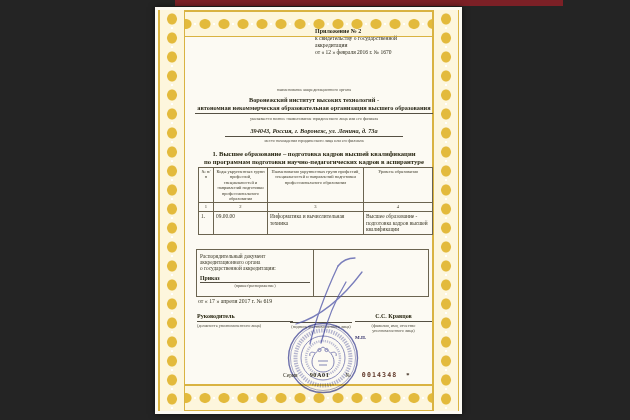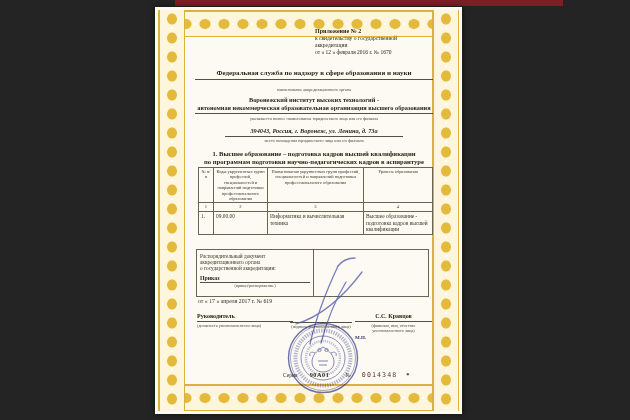--- a/index.html
+++ b/index.html
@@ -62,21 +62,21 @@
   .sig-cap{font-size:4.2px;line-height:5px;color:#4a473a;margin-top:1px;}
   .mp{left:200px;top:328px;font-size:5px;font-weight:bold;color:#33306a;}
 
   .stamp{left:130px;top:313px;width:76px;height:76px;opacity:.8;mix-blend-mode:multiply;}
   .signpx{left:125px;top:237px;width:100px;height:106px;opacity:.88;}
 
   .serial{left:128px;top:364px;display:flex;align-items:baseline;color:#2e2b1c;}
   .serial .w1{font-size:5.6px;}
   .serial .w2{font-size:6.2px;font-weight:bold;letter-spacing:.6px;margin-left:12px;}
   .serial .w3{font-size:5.6px;margin-left:16px;}
-  .serial .w4{font-family:"DejaVu Sans Mono",monospace;font-size:6.6px;font-weight:normal;letter-spacing:1.1px;color:#5d3425;margin-left:11px;}
+  .serial .w4{font-family:"DejaVu Sans Mono",monospace;font-size:6.6px;font-weight:bold;letter-spacing:1.1px;color:#5d3425;margin-left:11px;}
   .serial .w5{font-size:6.5px;font-weight:bold;color:#3c2a1c;margin-left:9px;}
 </style>
 </head>
 <body>
 
 <div class="stage">
   <div class="red-strip"></div>
 
   <div class="doc">
     <div class="gb gb-t"></div>
@@ -84,21 +84,20 @@
     <div class="gb gb-l"></div>
     <div class="gb gb-r"></div>
 
     <div class="abs appendix">
       <div class="b1">Приложение № 2</div>
       <div>к свидетельству о государственной</div>
       <div>аккредитации</div>
       <div>от « 12 » февраля 2016 г. № 1670</div>
     </div>
 
-    <div class="abs authority c uline">Федеральная служба по надзору в сфере образования и науки</div>
     <div class="abs cap-auth tiny c">наименование аккредитационного органа</div>
 
     <div class="abs org1 c">Воронежский институт высоких технологий -</div>
     <div class="abs org2 c uline">автономная некоммерческая образовательная организация высшего образования</div>
     <div class="abs cap-org tiny c">указывается полное наименование юридического лица или его филиала</div>
 
     <div class="abs addr c uline">394043, Россия, г. Воронеж, ул. Ленина, д. 73а</div>
     <div class="abs cap-addr tiny c">место нахождения юридического лица или его филиала</div>
 
     <div class="abs sec-title c">

